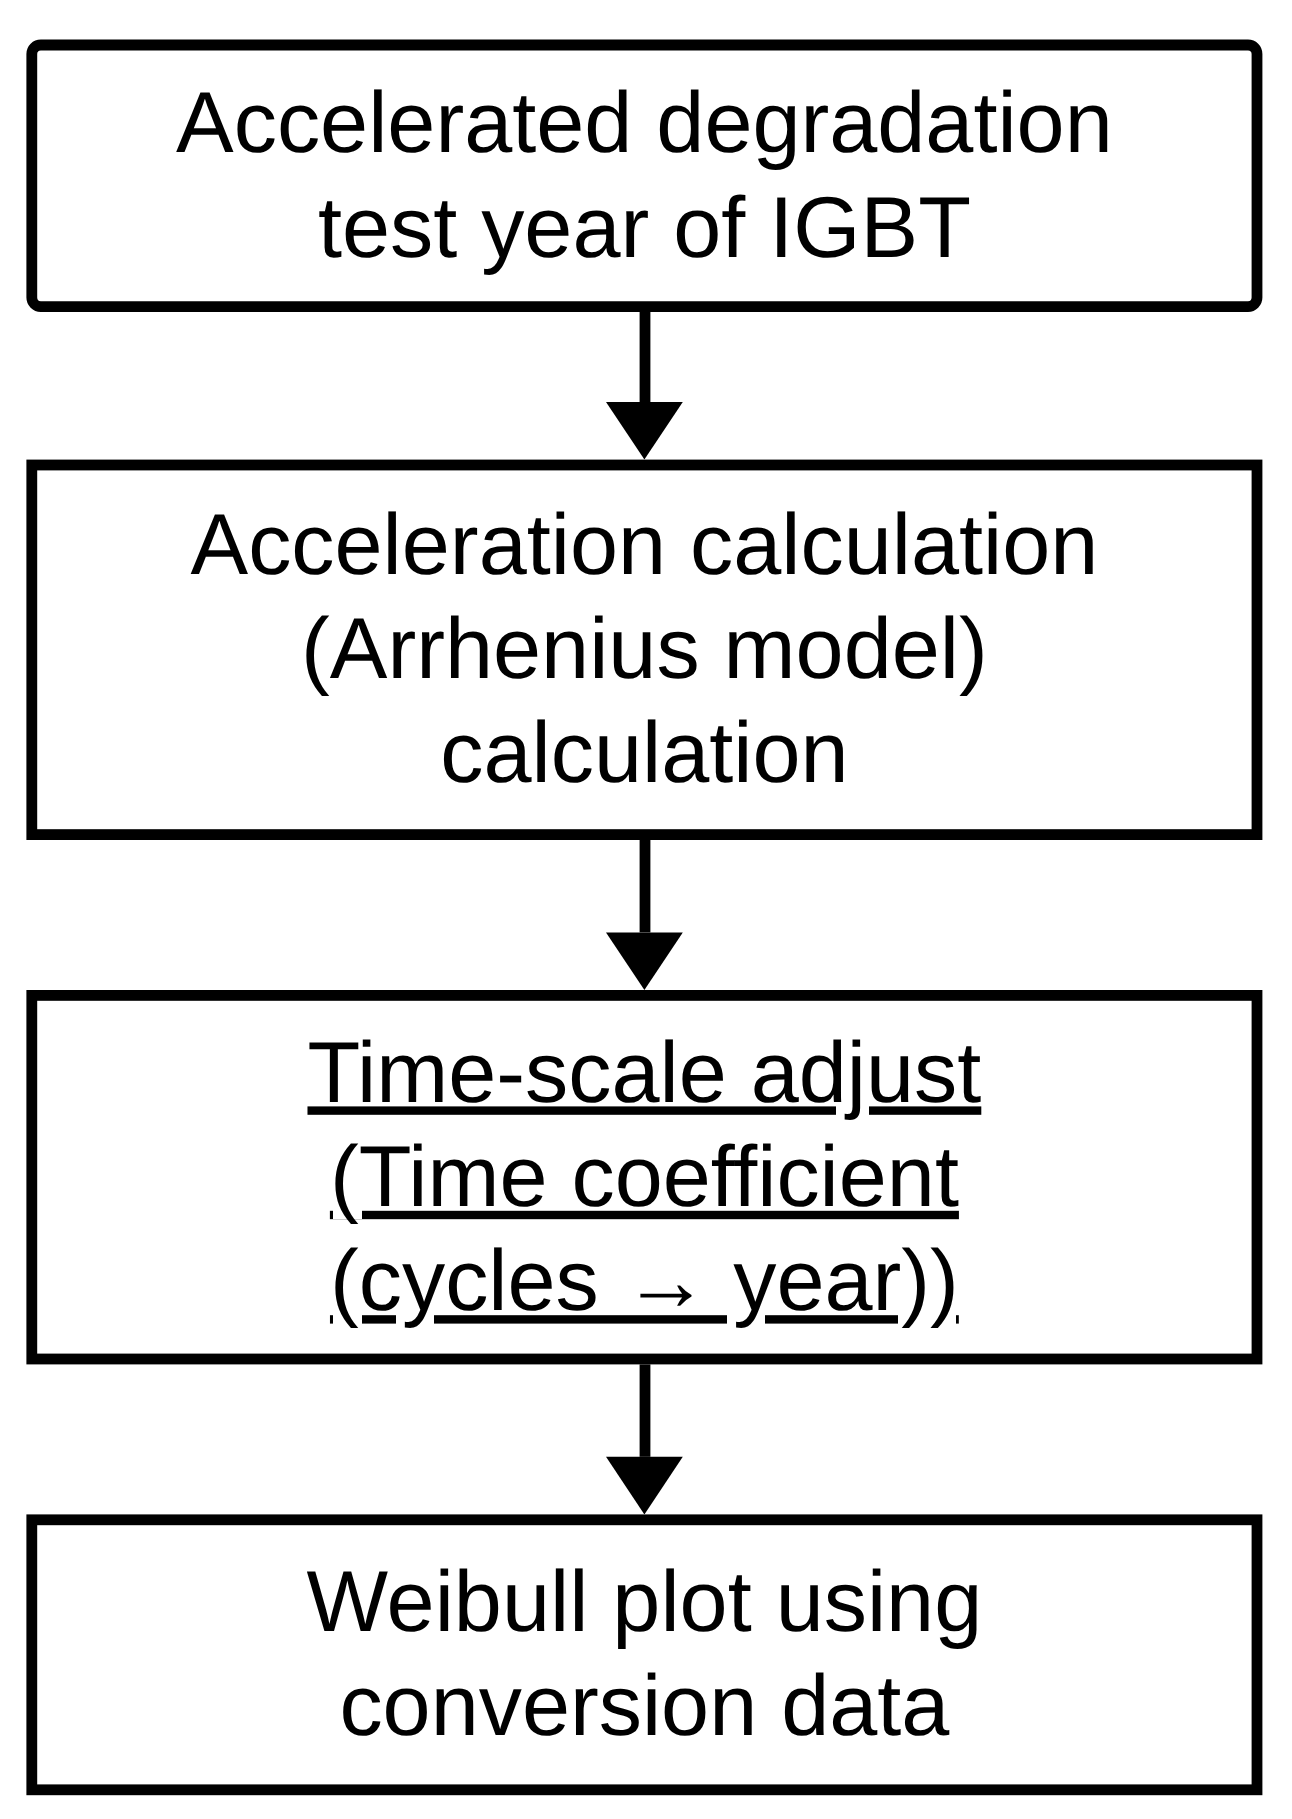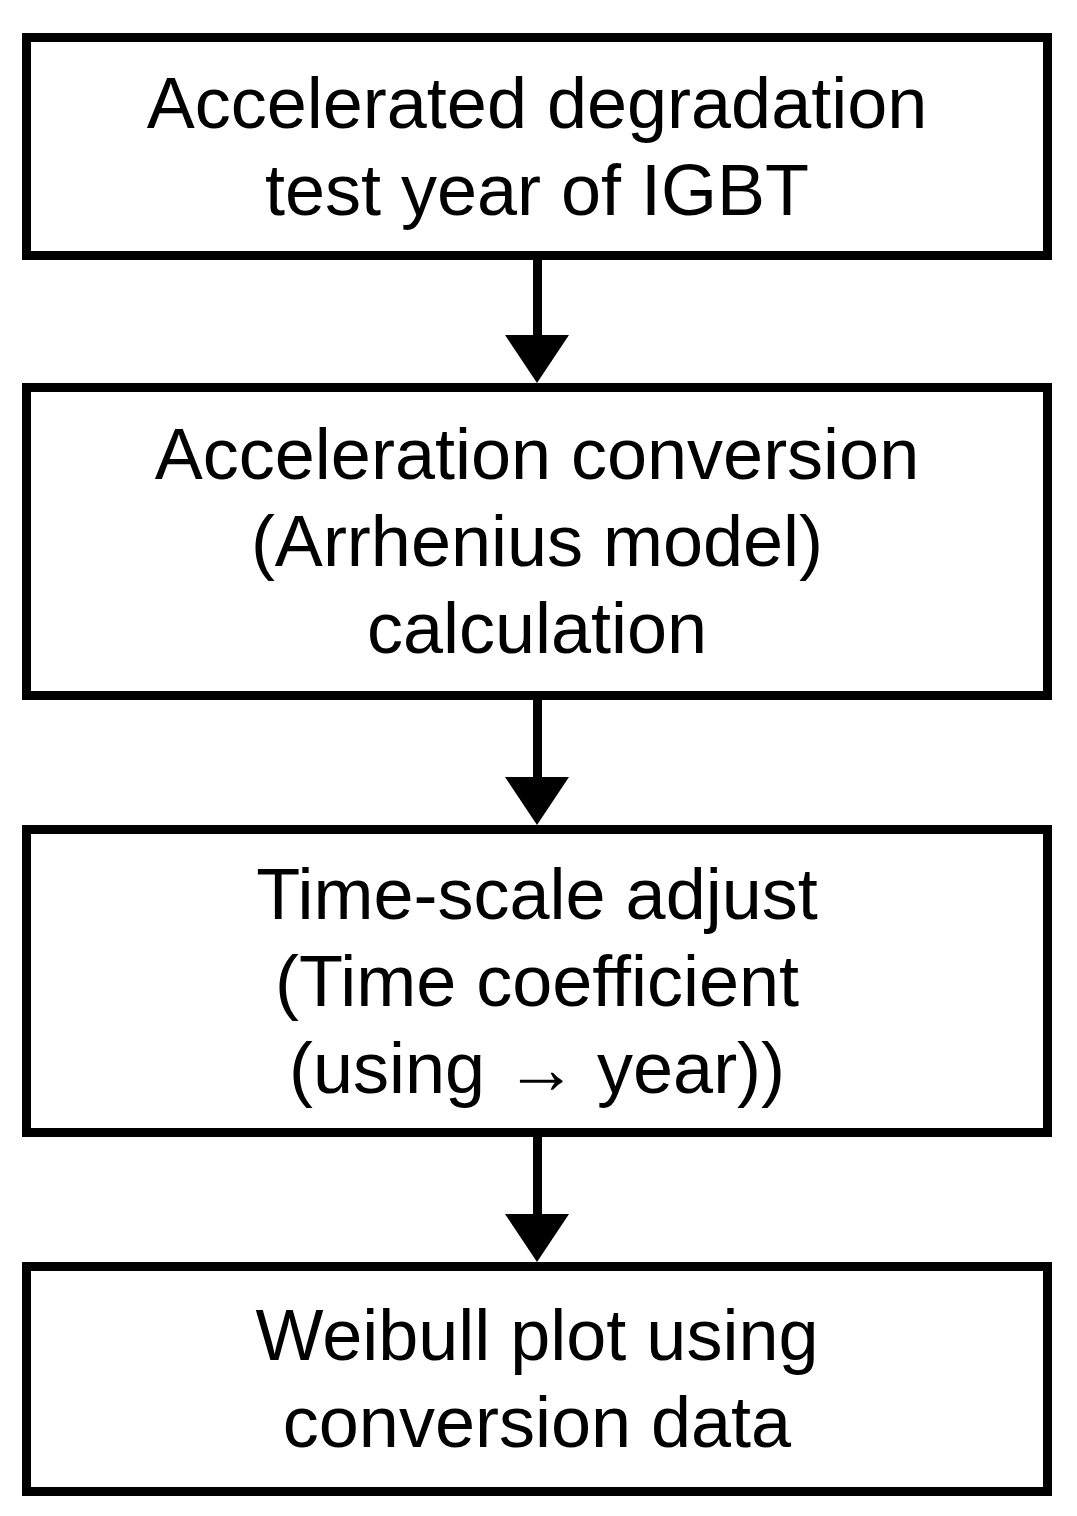--- a/index.html
+++ b/index.html
@@ -33,23 +33,23 @@
     justify-content: center;
     align-items: center;
     text-align: center;
   }
   .box .line {
     font-size: 72px;
     line-height: 87px;
     color: var(--text, #000000);
     white-space: nowrap;
   }
-  .box-1 { height: 227px; }
+  .box-1 { height: 227px; border-radius: 12px; }
   .box-2 { height: 317px; }
-  .box-3 { height: 312px; }
+  .box-3 { height: 312px; text-decoration: underline; }
   .box-4 { height: 234px; }
   .arrow {
     display: flex;
     flex-direction: column;
     align-items: center;
   }
   .arrow-1 { height: 123px; }
   .arrow-2 { height: 125px; }
   .arrow-3 { height: 125px; }
   .arrow .stem {
@@ -75,34 +75,34 @@
       <span class="line">Accelerated degradation</span>
       <span class="line">test year of IGBT</span>
     </div>
 
     <div class="arrow arrow-1">
       <div class="stem"></div>
       <div class="head"></div>
     </div>
 
     <div class="box box-2">
-      <span class="line">Acceleration conversion</span>
+      <span class="line">Acceleration calculation</span>
       <span class="line">(Arrhenius model)</span>
       <span class="line">calculation</span>
     </div>
 
     <div class="arrow arrow-2">
       <div class="stem"></div>
       <div class="head"></div>
     </div>
 
     <div class="box box-3">
       <span class="line">Time-scale adjust</span>
       <span class="line">(Time coefficient</span>
-      <span class="line">(using → year))</span>
+      <span class="line">(cycles → year))</span>
     </div>
 
     <div class="arrow arrow-3">
       <div class="stem"></div>
       <div class="head"></div>
     </div>
 
     <div class="box box-4">
       <span class="line">Weibull plot using</span>
       <span class="line">conversion data</span>

